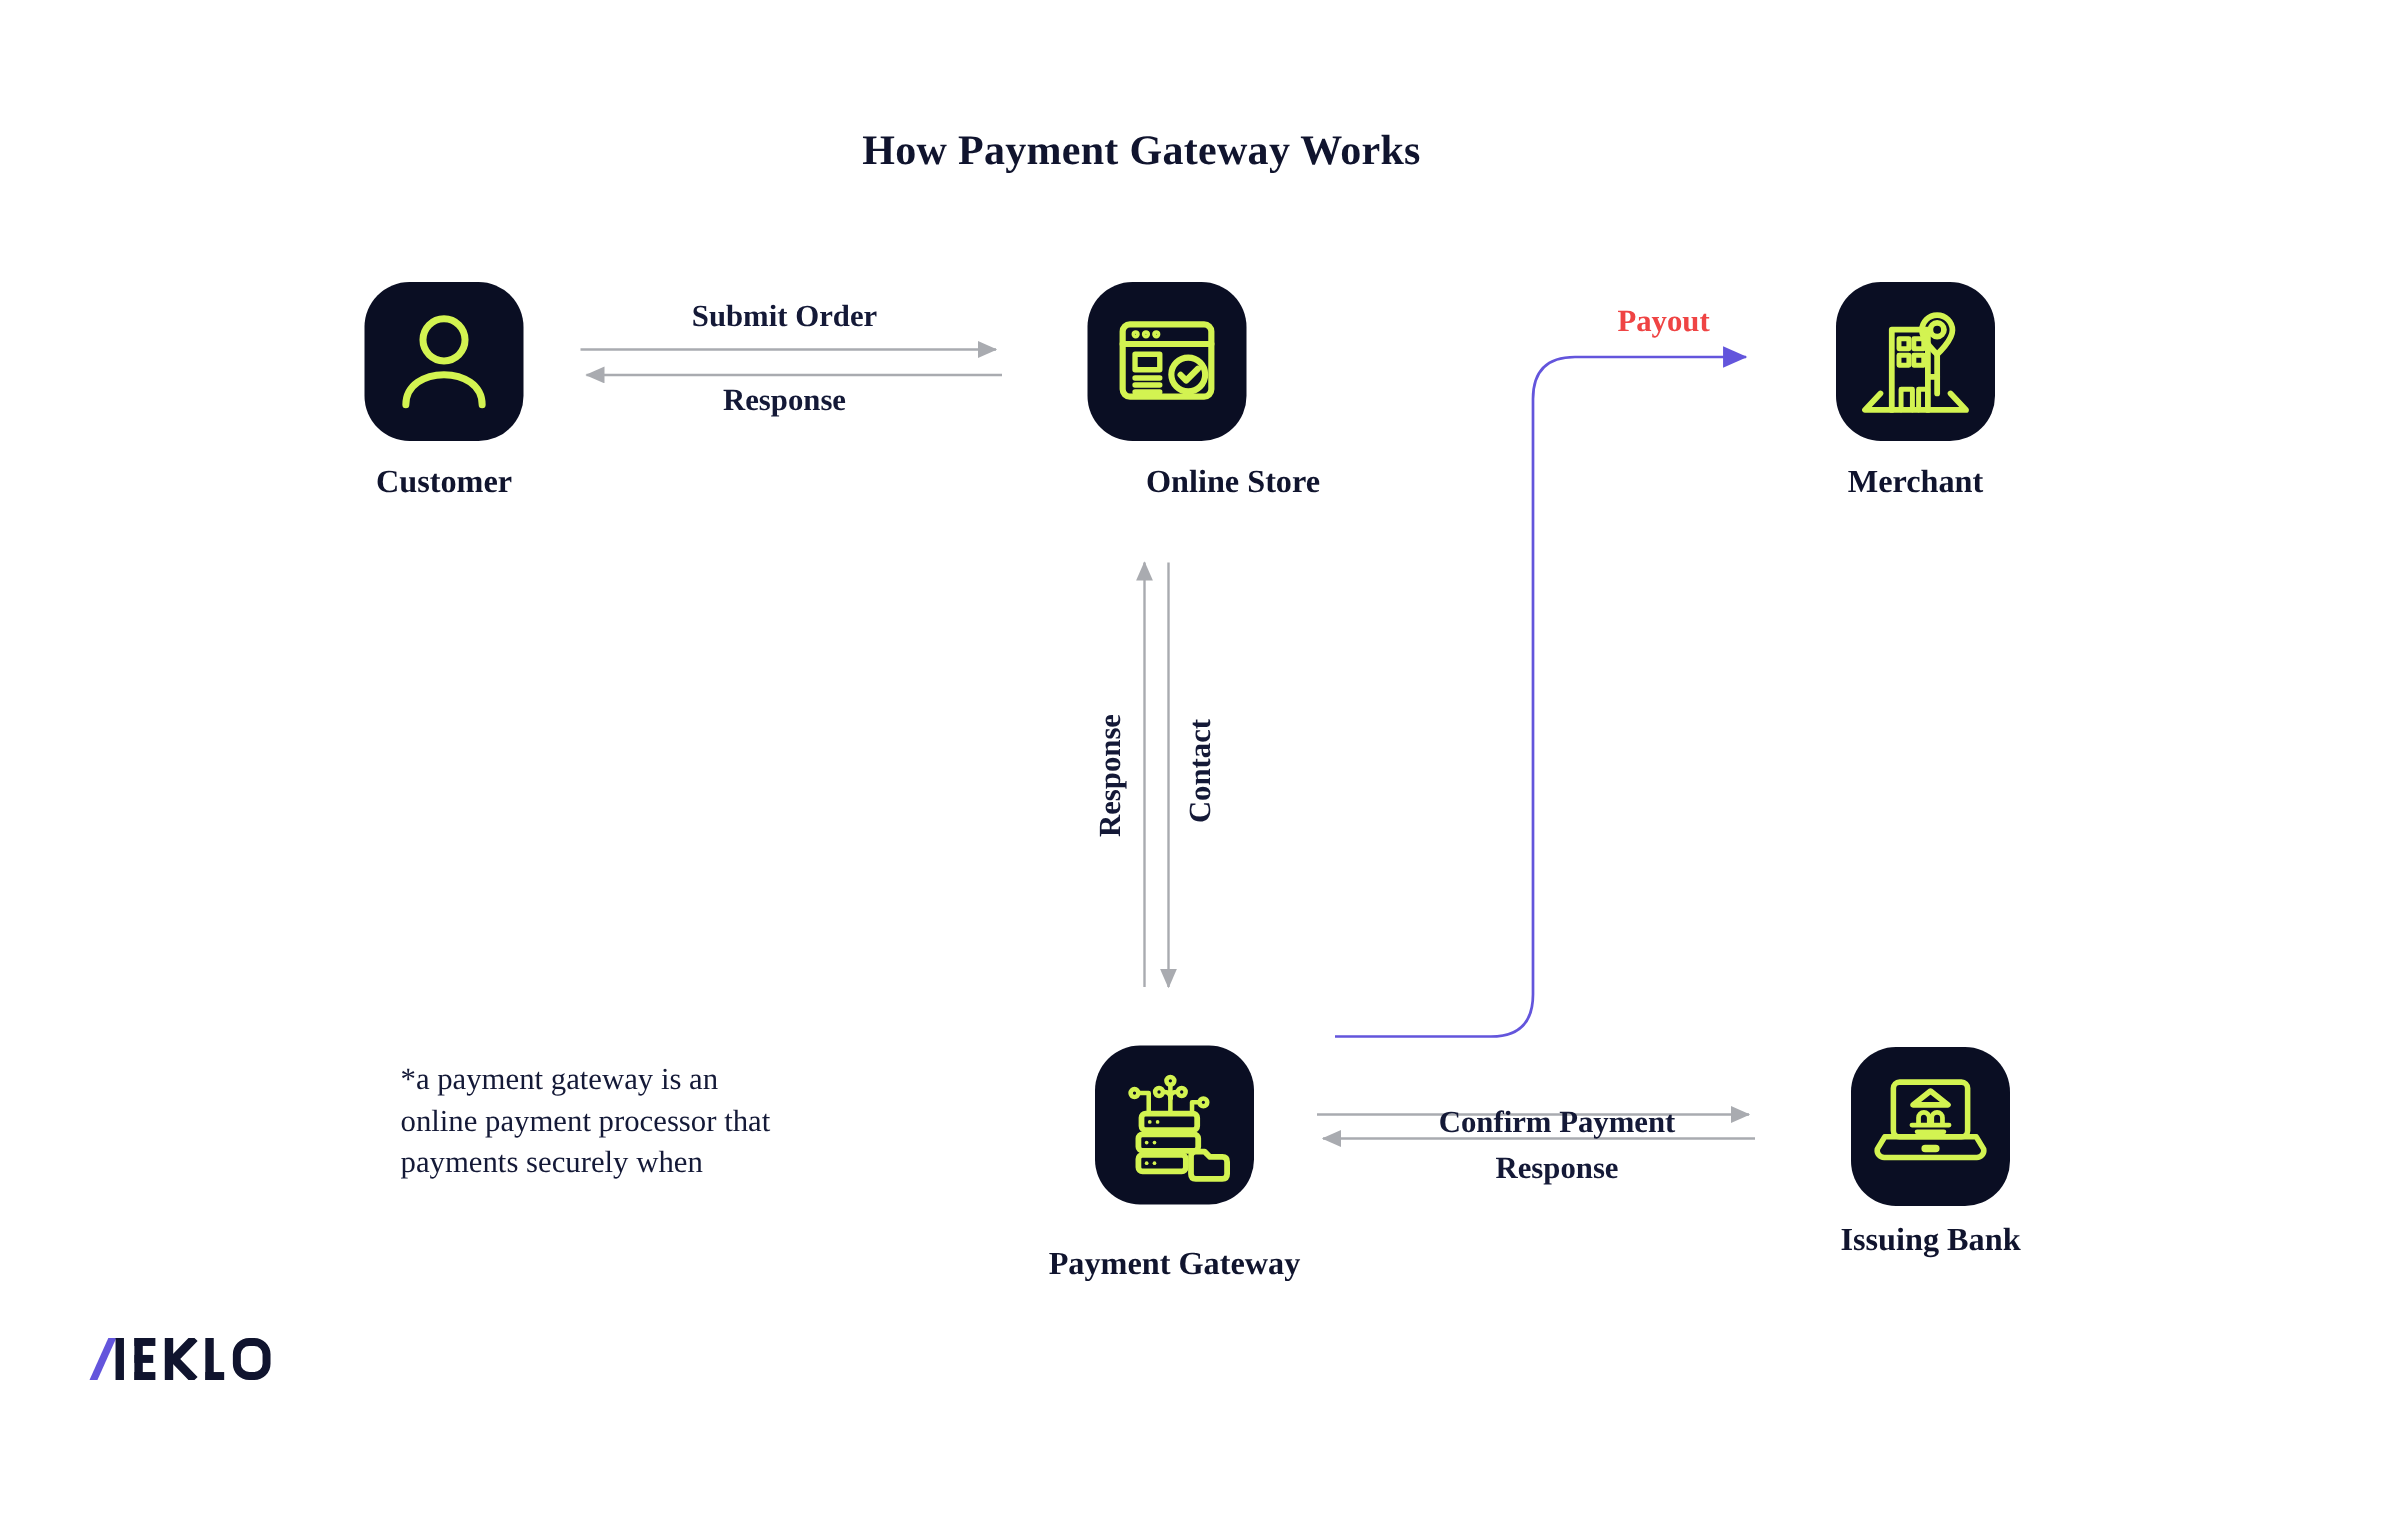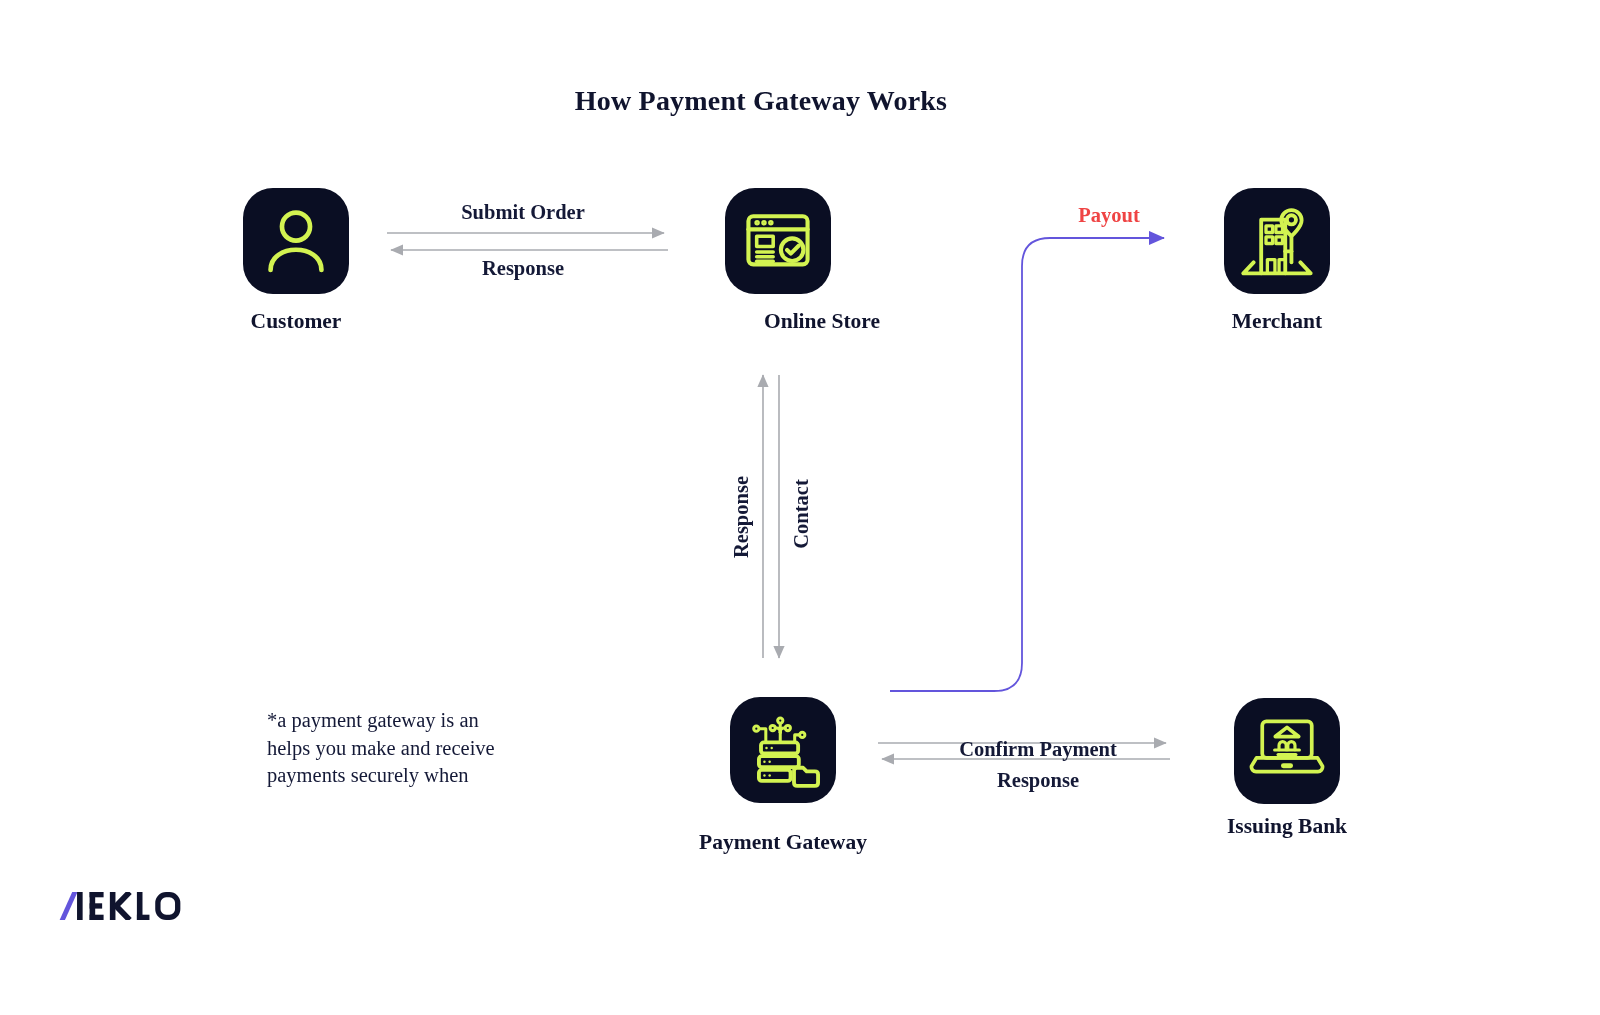--- a/index.html
+++ b/index.html
@@ -161,21 +161,21 @@
   <div class="edge-label" style="left:523px;top:212px;">Submit Order</div>
   <div class="edge-label" style="left:523px;top:268px;">Response</div>
   <div class="edge-label rot" style="left:741px;top:517px;">Response</div>
   <div class="edge-label rot" style="left:801px;top:514px;">Contact</div>
   <div class="edge-label purple" style="left:1109px;top:215px;">Payout</div>
   <div class="edge-label" style="left:1038px;top:722px;margin-top:27px;">Confirm Payment</div>
   <div class="edge-label" style="left:1038px;top:780px;">Response</div>
 
   <div class="footnote">
     <div class="fline">*a payment gateway is an</div>
-    <div class="fline">helps you make and receive</div>
+    <div class="fline">online payment processor that</div>
     <div class="fline">payments securely when</div>
   </div>
 
   <div class="logo">
     <svg width="140" height="28" viewBox="0 0 125 29" role="img" aria-label="NEKLO">
 
       <polygon points="0,29 13,0 18.5,0 5.5,29" fill="#6355dc"></polygon>
       <rect x="18" y="0" width="5.8" height="29" fill="#10142e"></rect>
 
       <g fill="#10142e">

